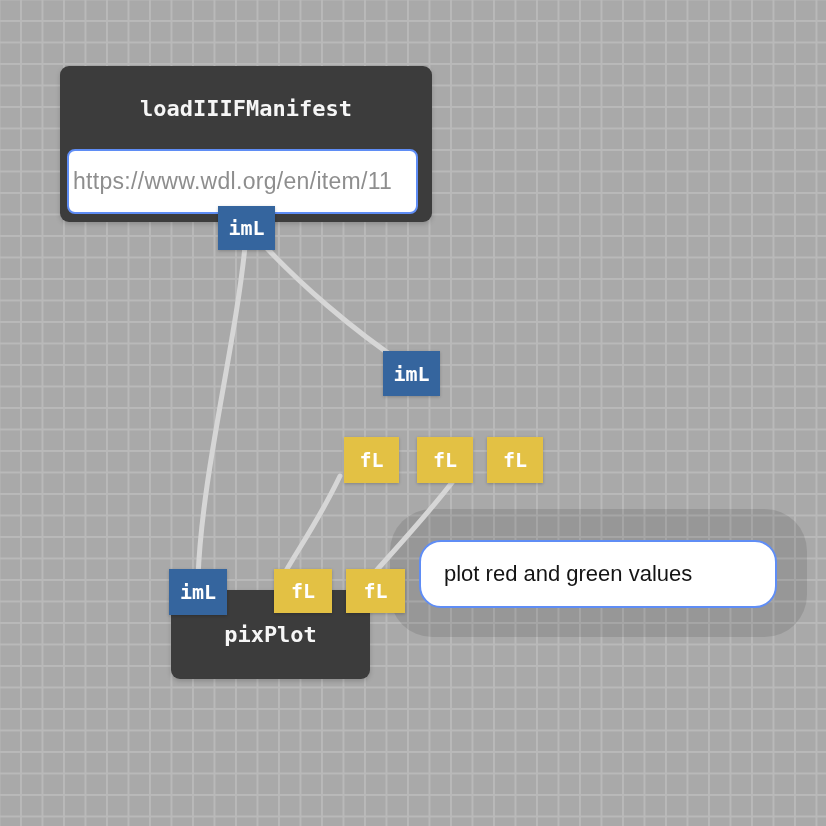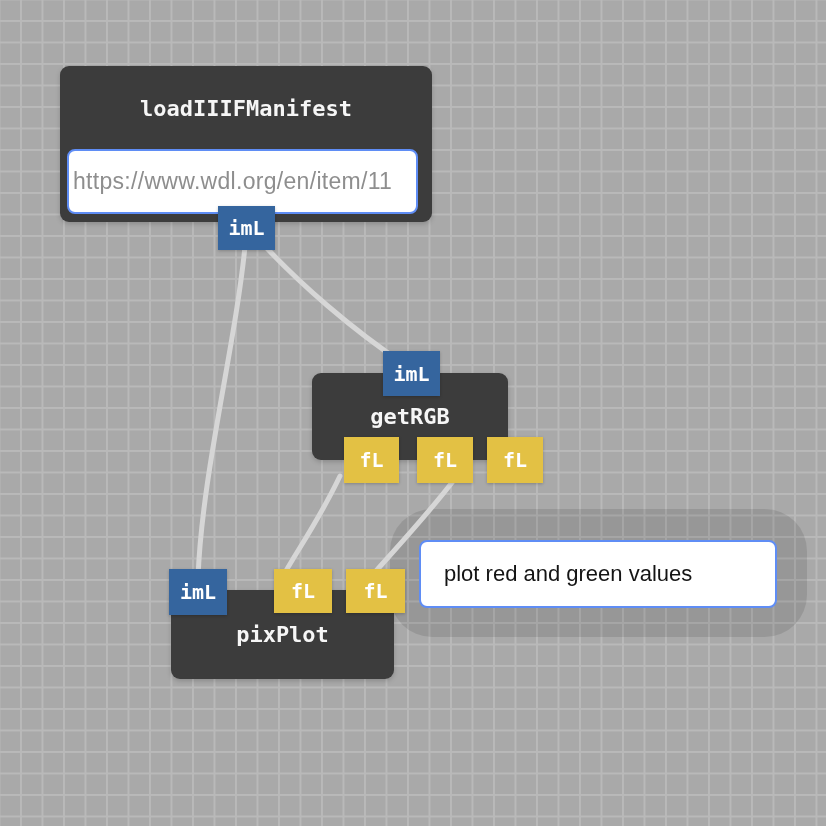--- a/index.html
+++ b/index.html
@@ -102,20 +102,21 @@
     font-size: 23px;
     letter-spacing: 0.3px;
     color: #8e8e8e;
   }
   #prompt-input {
     left: 419px; top: 540px;
     width: 358px; height: 68px;
     font-size: 22px;
     color: #141414;
     padding-left: 23px;
+    border-radius: 22px;
   }
 </style>
 </head>
 <body>
 
 <div class="canvas">
 
   <div class="blob"></div>
 
   <svg class="wires" xmlns="http://www.w3.org/2000/svg">
@@ -126,37 +127,34 @@
   </svg>
 
   <div class="node" id="node-load" style="left:60px; top:66px; width:372px; height:156px;">
     <div class="node-title">loadIIIFManifest</div>
   </div>
   <input class="text-input" id="url-input" type="text" value="https://www.wdl.org/en/item/11" style="">
   <div class="port blue" style="left:218px; top:206px; width:57px; height:44px;">
     <span>imL</span>
   </div>
 
-  <div class="node flex-center" id="node-getrgb" style="left:312px; top:373px; width:196px; height:87px;">
-    <div class="node-title">getRGB</div>
-  </div>
   <div class="port blue" style="left:383px; top:351px; width:57px;">
     <span>imL</span>
   </div>
   <div class="port yellow" style="left:310px; top:437px; width:55px; height:46px;">
     <span>fL</span>
   </div>
   <div class="port yellow" style="left:383px; top:437px; width:56px; height:46px;">
     <span>fL</span>
   </div>
   <div class="port yellow" style="left:453px; top:437px; width:56px; height:46px;">
     <span>fL</span>
   </div>
 
-  <div class="node flex-center" id="node-pixplot" style="left:171px; top:590px; width:223px; height:89px;">
+  <div class="node flex-center" id="node-pixplot" style="left:171px; top:590px; width:199px; height:89px;">
     <div class="node-title">pixPlot</div>
   </div>
   <div class="port blue" style="left:169px; top:569px; width:58px; height:46px;">
     <span>imL</span>
   </div>
   <div class="port yellow" style="left:240px; top:569px; width:58px; height:44px;">
     <span>fL</span>
   </div>
   <div class="port yellow" style="left:312px; top:569px; width:59px; height:44px;">
     <span>fL</span>

